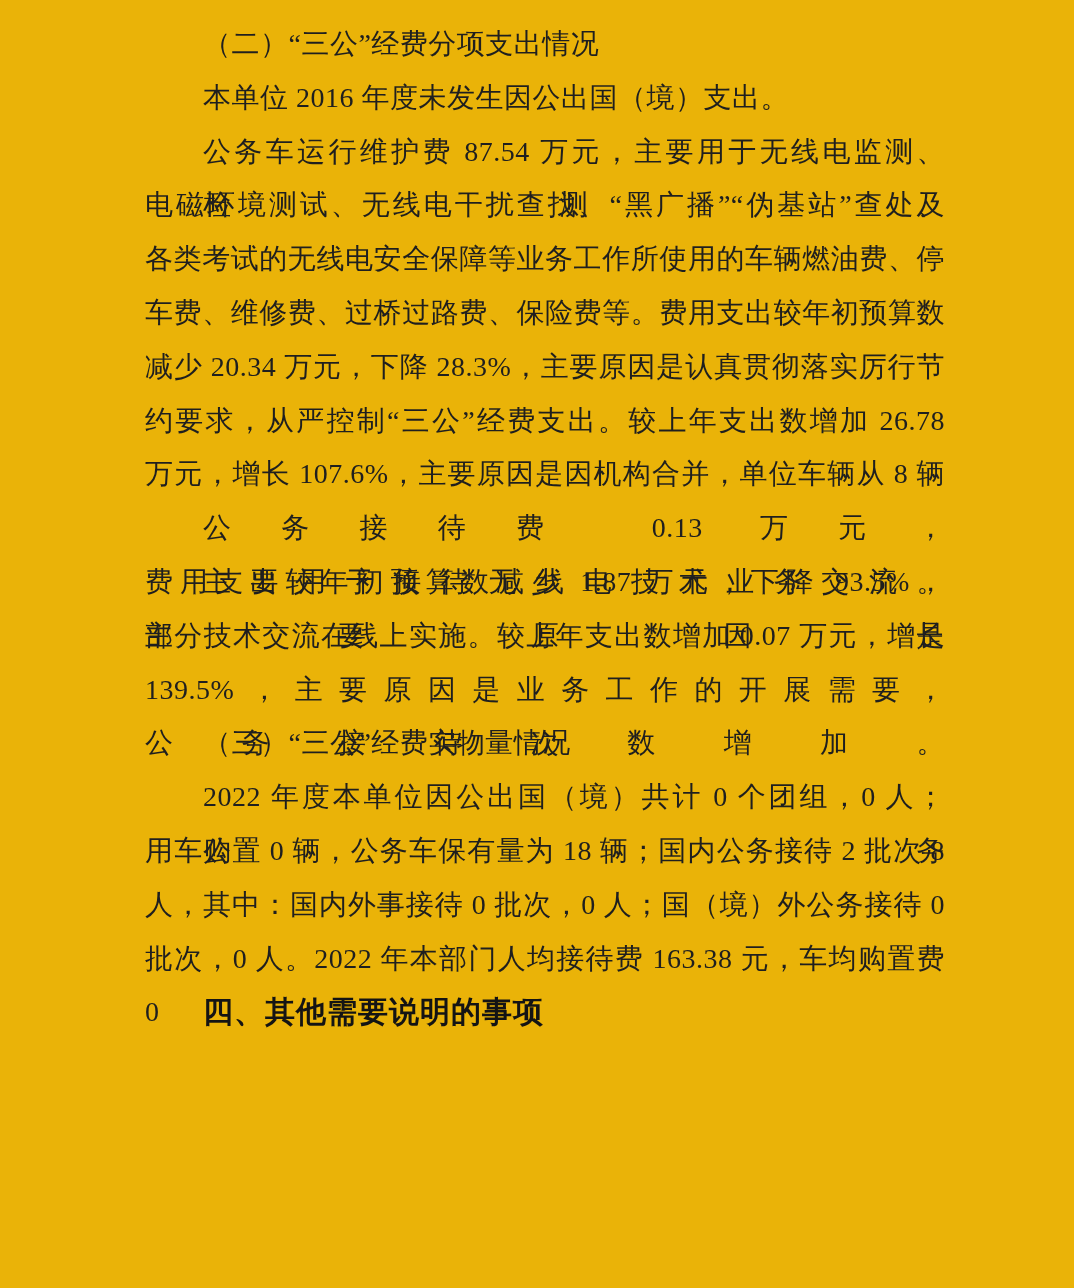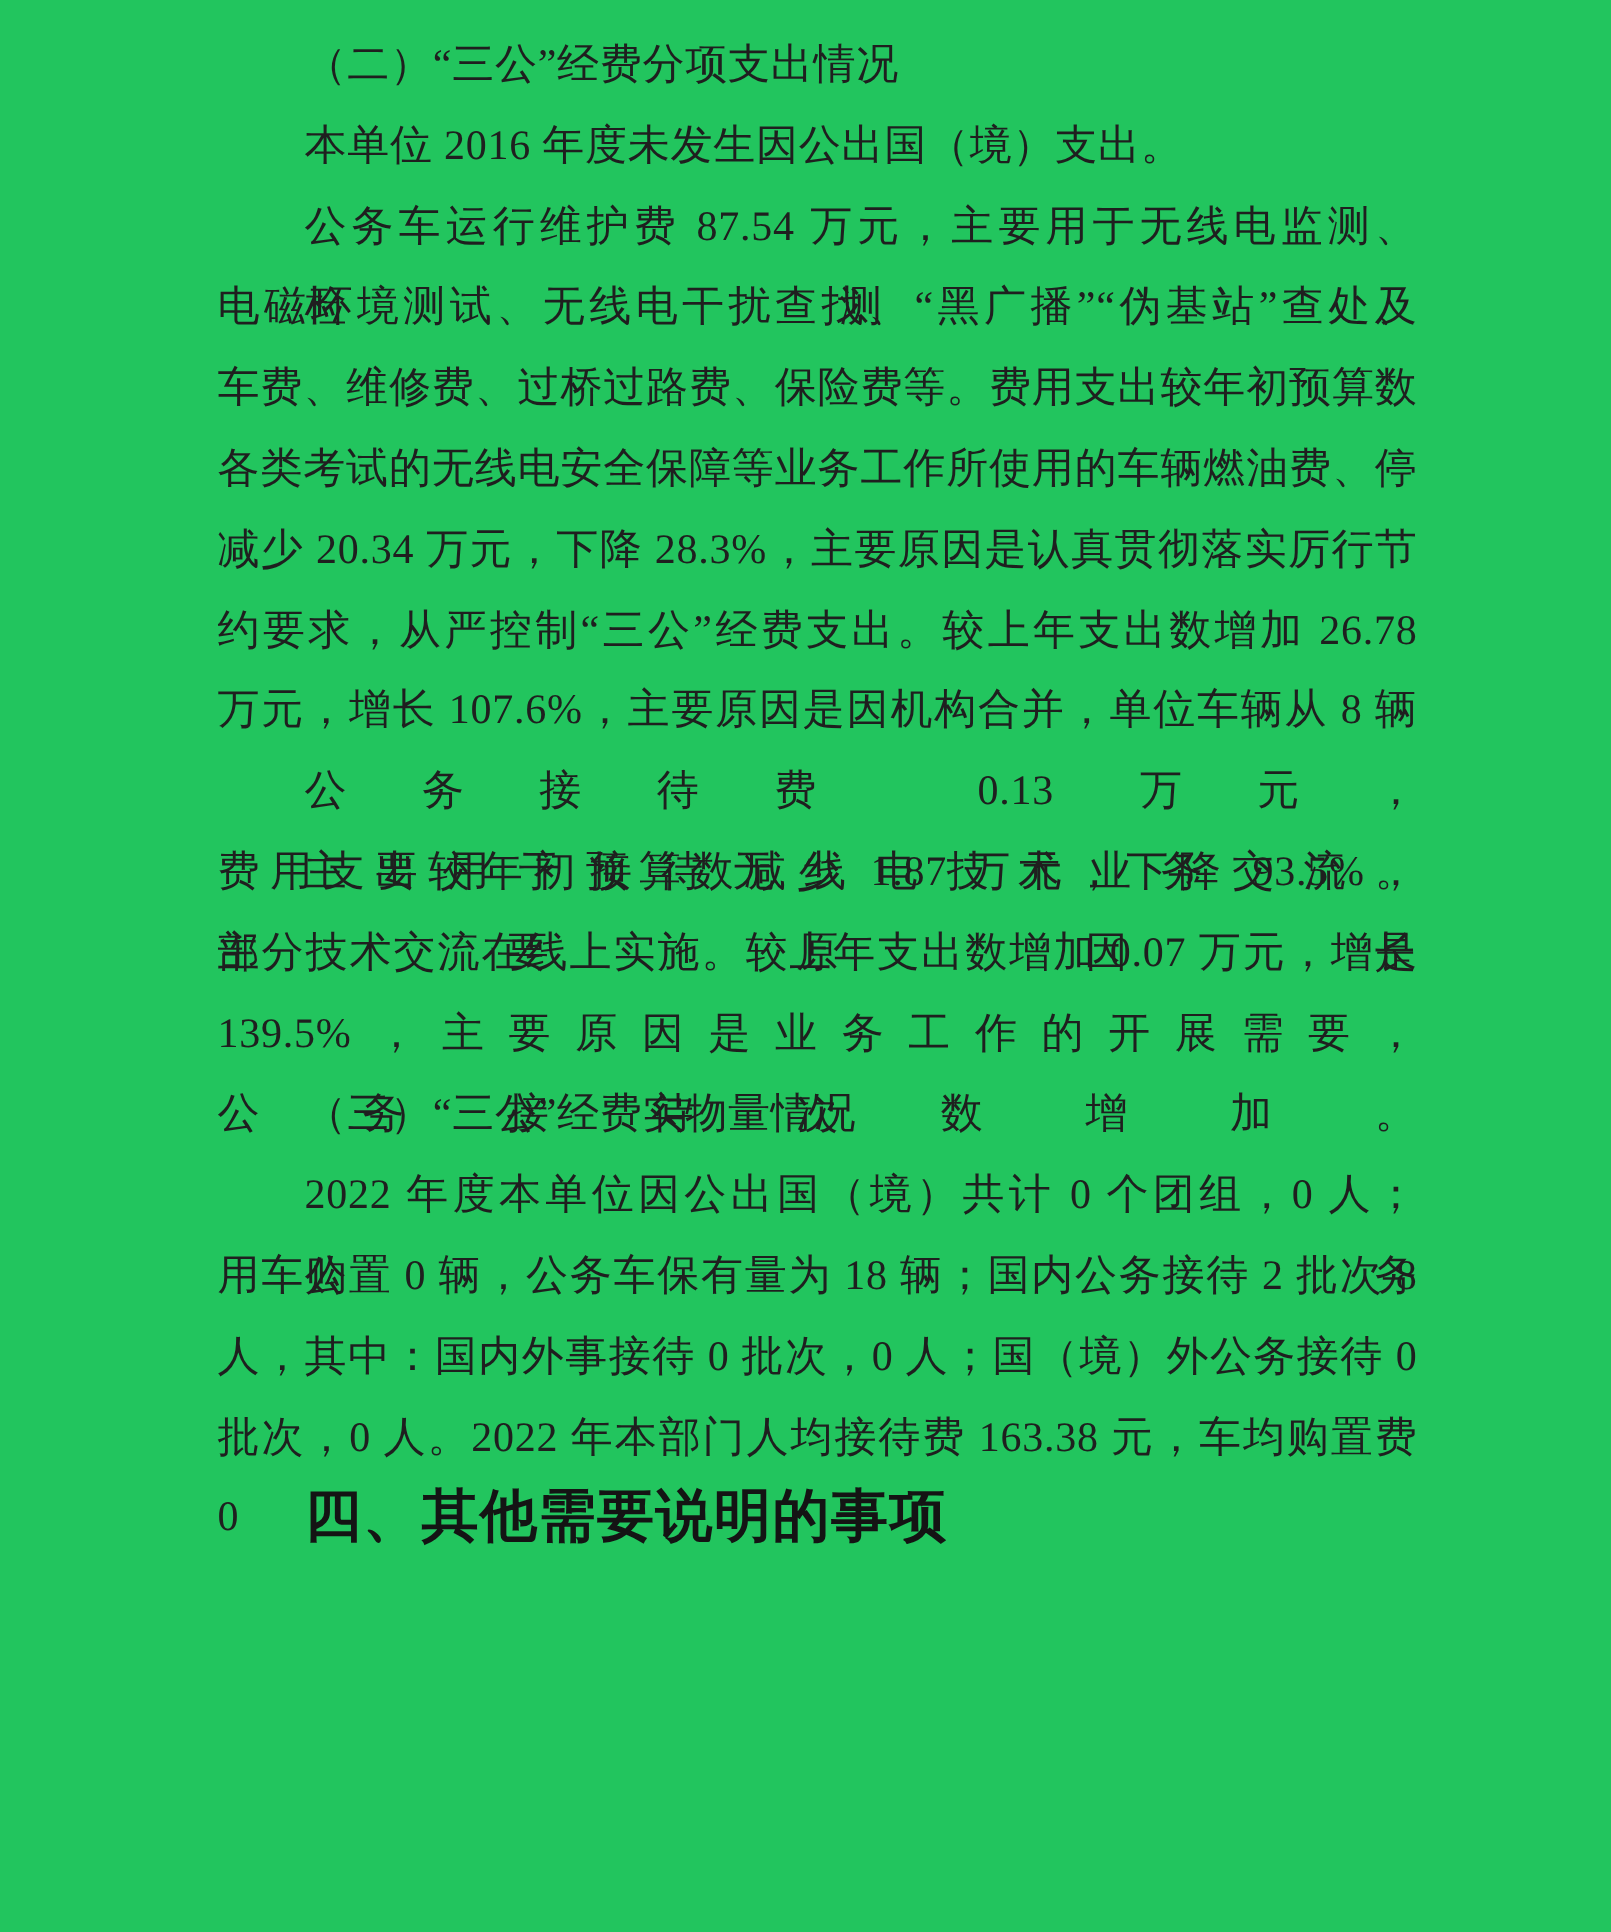--- a/index.html
+++ b/index.html
@@ -4,21 +4,21 @@
 <style>
   html, body {
     margin: 0;
     padding: 0;
     background: #ffffff;
   }
   .page {
     position: relative;
     width: 1074px;
     height: 1288px;
-    background: #22c55e;
+    background: #eab308;
     overflow: hidden;
     font-family: "Liberation Serif", "DejaVu Serif", serif;
     color: #1f1f1f;
   }
   .textcol {
     position: absolute;
     left: 145px;
     top: 17px;
     width: 800px;
   }
@@ -38,36 +38,36 @@
   .line.just {
     text-align: justify;
     text-align-last: justify;
   }
   .line.indent.just {
     
   }
   .line.bold-heading {
     font-family: "Liberation Sans", "DejaVu Sans", sans-serif;
     font-weight: bold;
-    font-size: 38px;
+    font-size: 30px;
     letter-spacing: 1px;
     color: #141414;
   }
 </style>
 </head>
 <body>
 
 <div class="page">
   <div class="textcol">
       <div class="line indent">（二）“三公”经费分项支出情况</div>
       <div class="line indent">本单位 2016 年度未发生因公出国（境）支出。</div>
       <div class="line indent just">公务车运行维护费 87.54 万元，主要用于无线电监测、检测、</div>
       <div class="line just">电磁环境测试、无线电干扰查找、“黑广播”“伪基站”查处及</div>
+      <div class="line just">各类考试的无线电安全保障等业务工作所使用的车辆燃油费、停</div>
       <div class="line just">车费、维修费、过桥过路费、保险费等。费用支出较年初预算数</div>
-      <div class="line just">各类考试的无线电安全保障等业务工作所使用的车辆燃油费、停</div>
       <div class="line just">减少 20.34 万元，下降 28.3%，主要原因是认真贯彻落实厉行节</div>
       <div class="line just">约要求，从严控制“三公”经费支出。较上年支出数增加 26.78</div>
       <div class="line just">万元，增长 107.6%，主要原因是因机构合并，单位车辆从 8 辆</div>
       <div class="line indent just">公务接待费 0.13 万元，主要用于接待无线电技术业务交流。</div>
       <div class="line just">费用支出较年初预算数减少 1.87 万元，下降 93.5%，主要原因是</div>
       <div class="line just">部分技术交流在线上实施。较上年支出数增加 0.07 万元，增长</div>
       <div class="line just">139.5%，主要原因是业务工作的开展需要，公务接待次数增加。</div>
       <div class="line indent">（三）“三公”经费实物量情况</div>
       <div class="line indent just">2022 年度本单位因公出国（境）共计 0 个团组，0 人；公务</div>
       <div class="line just">用车购置 0 辆，公务车保有量为 18 辆；国内公务接待 2 批次 8</div>

